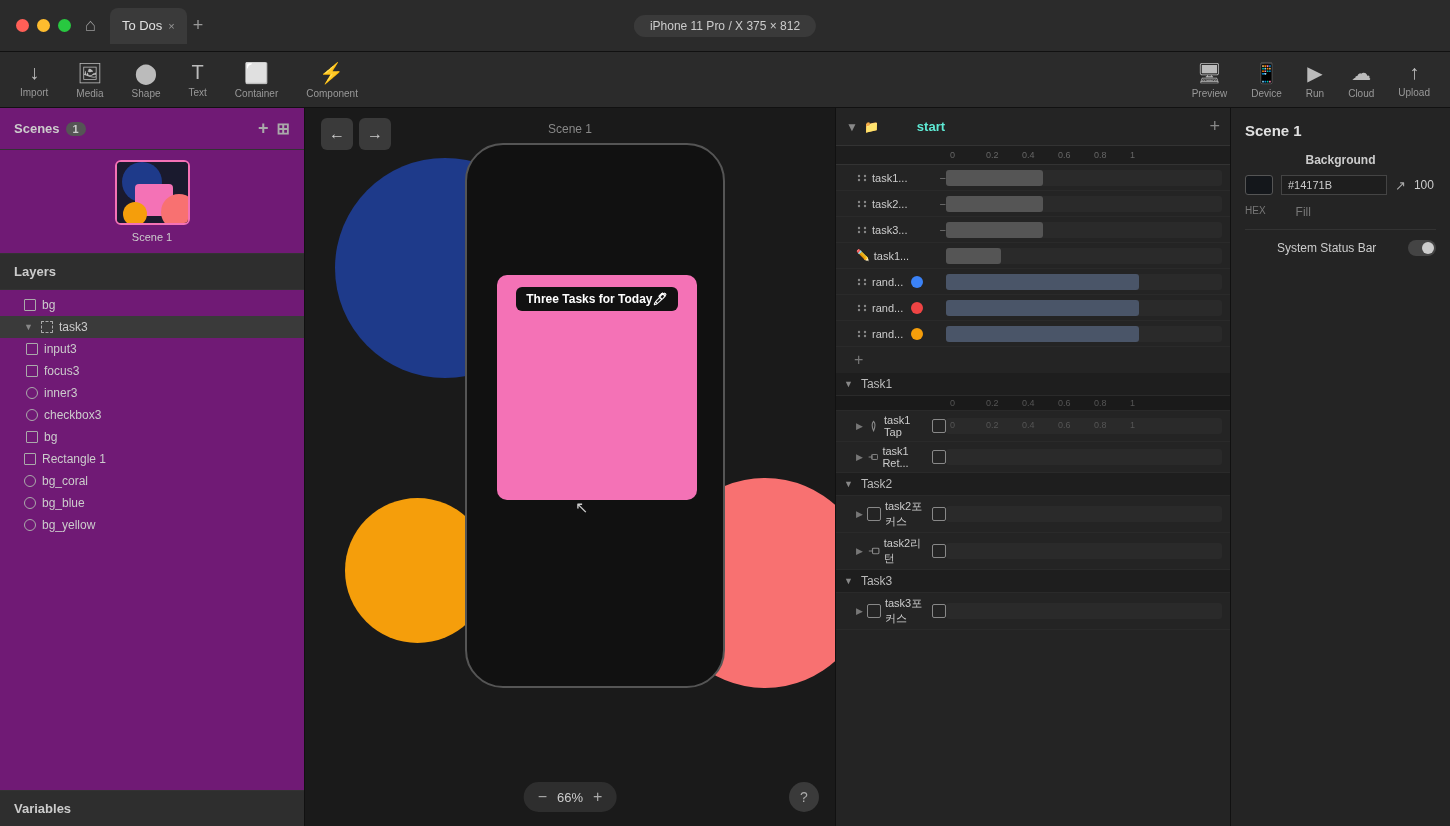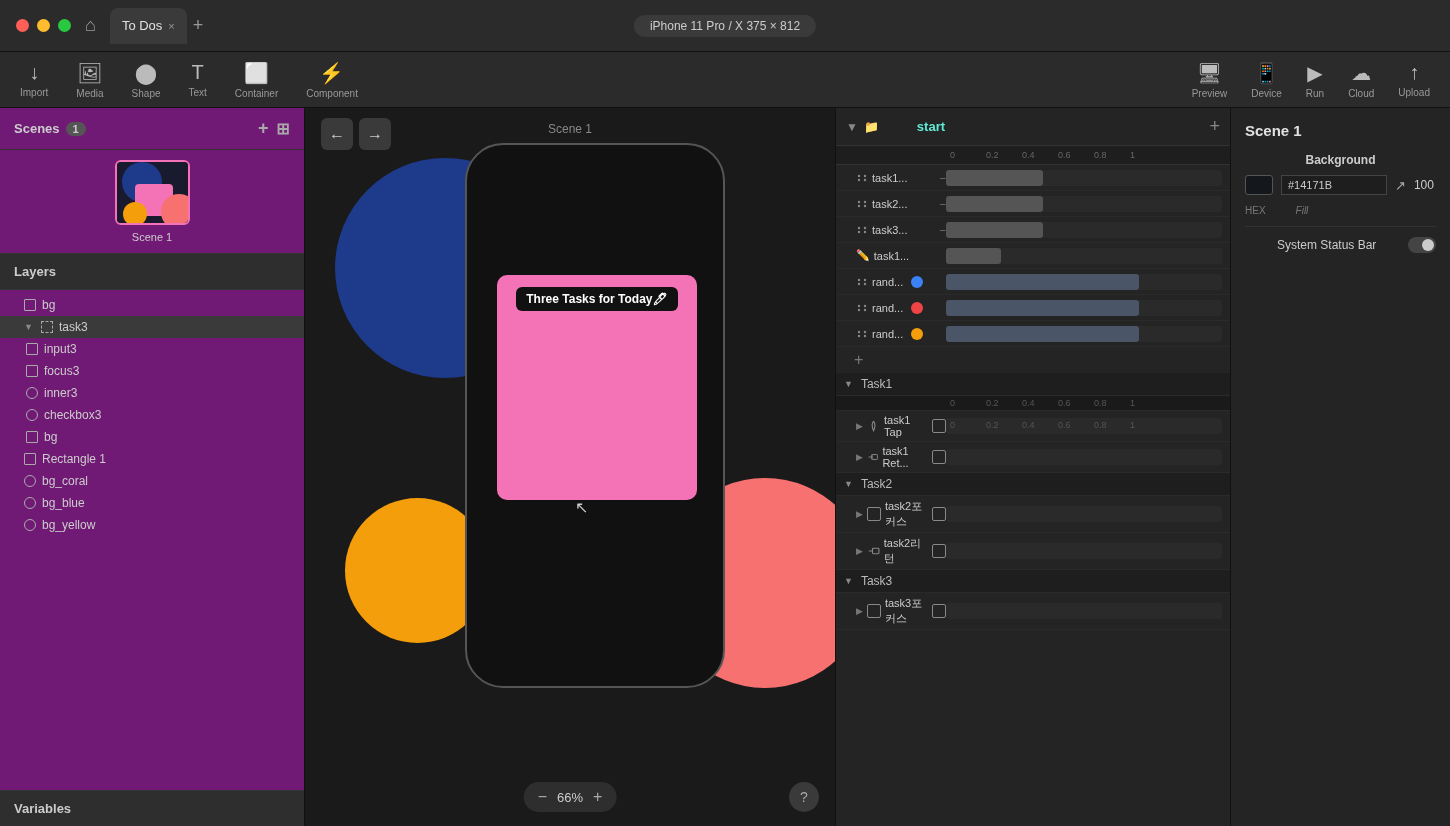--- a/index.html
+++ b/index.html
@@ -375,21 +375,21 @@
       padding: 3px 6px;
       font-size: 11px;
       color: #ccc;
       width: 106px;
     }
     .rp-val {
       font-size: 12px;
       color: #ccc;
     }
     .rp-hex-label { font-size: 10px; color: #777; }
-    .rp-fill-label { font-size: 10px; color: #777; font-style: italic; }
+    .rp-fill-label { font-size: 12px; color: #777; }
     .rp-divider { height: 1px; background: #333; margin: 10px 0; }
     .rp-ssb-row {
       display: flex;
       align-items: center;
       justify-content: space-between;
       font-size: 12px;
       color: #ccc;
       margin-left: 32px;
     }
     .rp-toggle {

